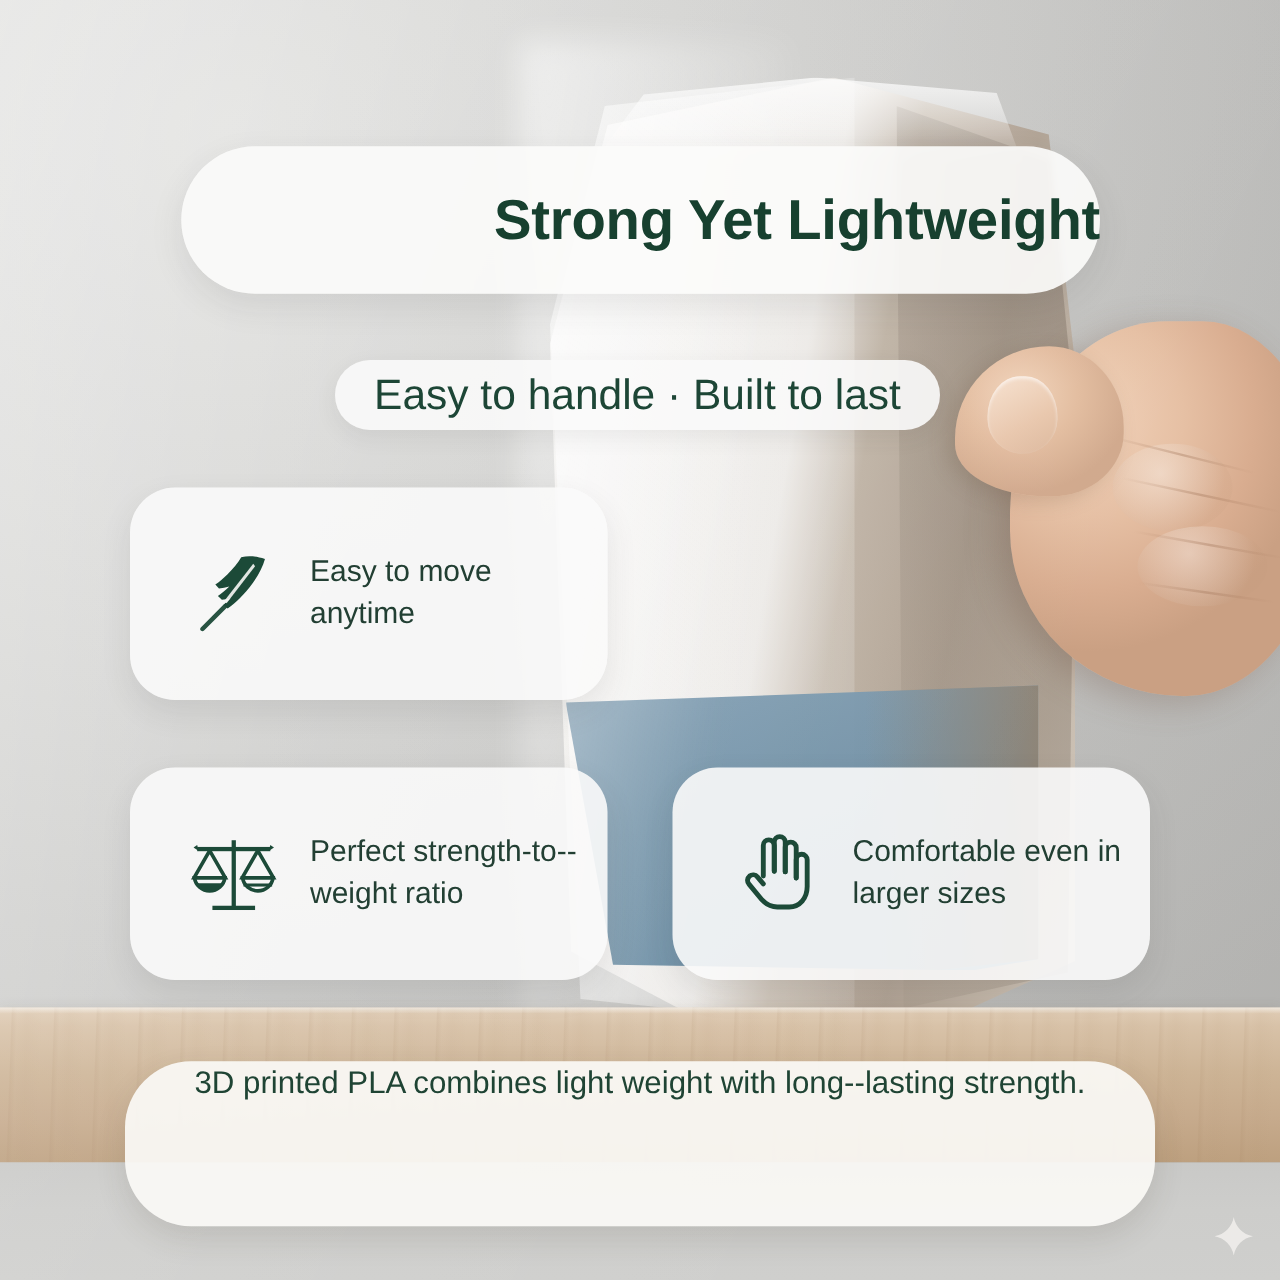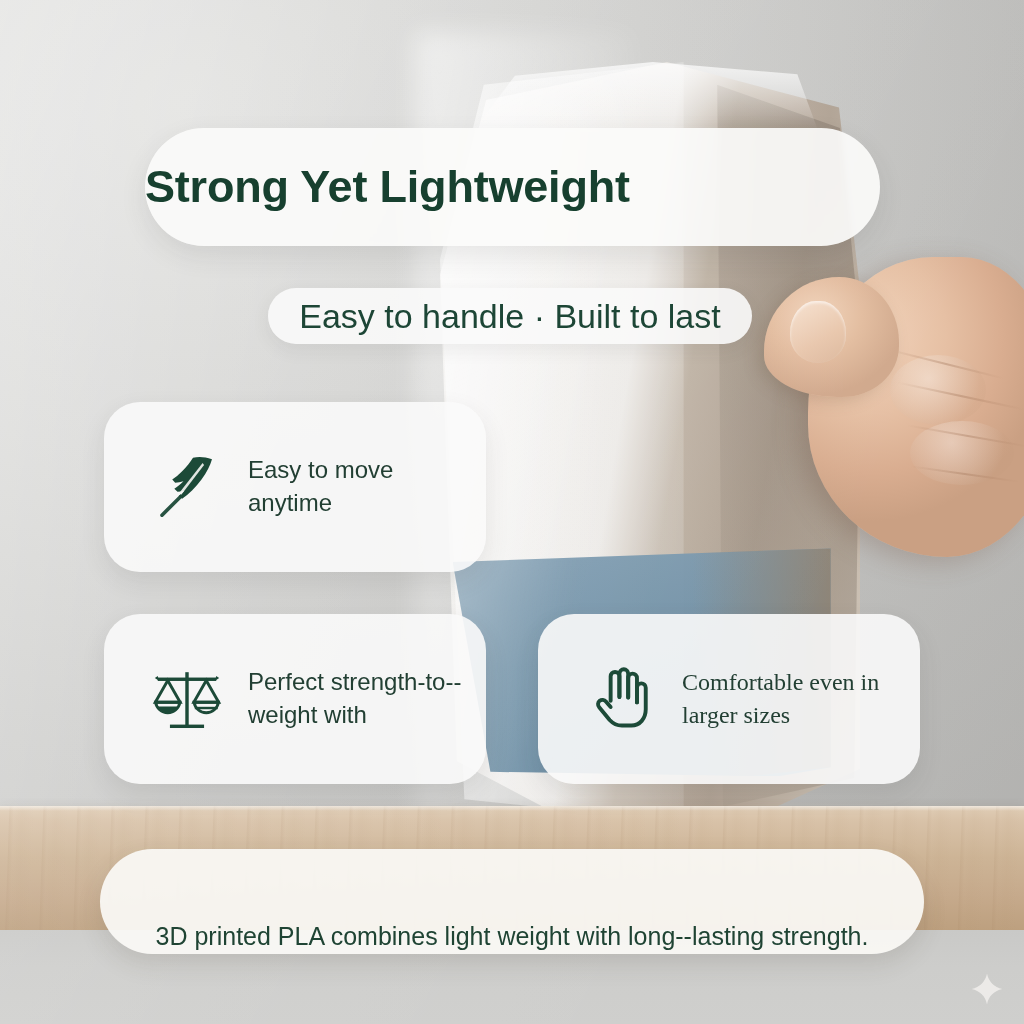--- a/index.html
+++ b/index.html
@@ -133,24 +133,24 @@
   .haze {
     position:absolute; inset:0;
     background:linear-gradient(115deg, rgba(255,255,255,0.22) 0%, rgba(255,255,255,0.06) 45%, rgba(255,255,255,0.00) 75%);
     pointer-events:none;
   }
 
   
   .overlay { position:absolute; inset:0; }
 
   .pill-title {
-    position:absolute; left:145px; top:128px; width:735px; height:118px;
+    position:absolute; left:145px; top:117px; width:735px; height:118px;
     background:rgba(251,251,250,0.92);
     border-radius:59px;
-    display:flex; align-items:center; justify-content:flex-start;
+    display:flex; align-items:center; justify-content:flex-end;
     box-shadow:0 10px 26px rgba(60,60,60,0.10);
     backdrop-filter:blur(2px);
   }
   .pill-title .t {
     font-size:45px; font-weight:bold; color:#17402f; letter-spacing:-0.2px;
     white-space:nowrap;
   }
 
   .pill-sub {
     position:absolute; left:268px; top:288px; width:484px; height:56px;
@@ -164,36 +164,36 @@
   .grid { position:absolute; left:0; top:0; width:1024px; height:1024px; }
 
   .card {
     position:absolute; width:382px; height:170px;
     background:rgba(250,250,249,0.90);
     border-radius:36px;
     display:flex; align-items:center; gap:22px;
     padding:0 20px 0 44px;
     box-shadow:0 10px 24px rgba(60,60,60,0.10);
   }
-  .card.c1 { left:104px; top:402px; }
+  .card.c1 { left:104px; top:390px; }
   .card.c2 { left:538px; top:388px; }
   .card.c3 { left:104px; top:614px; }
-  .card.c4 { left:538px; top:614px;font-family:Liberation Serif, serif; }
+  .card.c4 { left:538px; top:614px; }
 
   .card .ico { width:78px; height:78px; flex:0 0 78px; display:flex; align-items:center; justify-content:center; }
   .card .ico svg { width:100%; height:100%; display:block; }
   .card .label {
     font-size:24px; line-height:1.36; color:#223f33; max-width:215px;
   }
 
   .pill-foot {
-    position:absolute; left:100px; top:849px; width:824px; height:105px;
+    position:absolute; left:100px; top:849px; width:824px; height:132px;
     background:rgba(250,249,245,0.93);
     border-radius:53px;
-    display:flex; align-items:flex-end; justify-content:center;
+    display:flex; align-items:flex-start; justify-content:center;
     box-shadow:0 10px 24px rgba(70,60,50,0.13);
     padding:0 46px;
   }
   .pill-foot .t {
     font-size:25px; line-height:1.42; color:#1f4434; text-align:center;
   }
 
   .sparkle { position:absolute; right:20px; bottom:18px; width:34px; height:34px; opacity:.9; }
 </style>
 </head>
@@ -273,21 +273,21 @@
             <path d="M16.2 16.8L6 34.6h20.4L16.2 16.8z" fill="none" stroke="#1c4a38" stroke-width="2.4"></path>
             <path d="M6.2 34.6a10.1 10.1 0 0 0 20 0z" fill="none" stroke="#1c4a38" stroke-width="2.4"></path>
             <path d="M7.1 38.2a10.1 10.1 0 0 0 18.2 0z" fill="#1c4a38"></path>
 
             <path d="M47.8 16.8L37.6 34.6H58L47.8 16.8z" fill="none" stroke="#1c4a38" stroke-width="2.4"></path>
             <path d="M37.8 34.6a10.1 10.1 0 0 0 20 0z" fill="none" stroke="#1c4a38" stroke-width="2.4"></path>
             <rect x="38.4" y="38.4" width="18.8" height="2"></rect>
           </g>
         </svg>
       </span>
-      <span class="label">Perfect strength-to--weight with</span>
+      <span class="label">Perfect strength-to--weight ratio</span>
     </div>
 
     <div class="card c4">
       <span class="ico">
         <svg viewBox="0 0 64 64" aria-hidden="true">
           <g fill="none" stroke="#1c4a38" stroke-width="3.2" stroke-linecap="round" stroke-linejoin="round">
             <path d="M23.5 33.5V13.4a3.6 3.6 0 1 1 7.2 0v17"></path>
             <path d="M30.7 30.4V11.2a3.6 3.6 0 1 1 7.2 0v19.6"></path>
             <path d="M37.9 30.8V14.8a3.6 3.6 0 1 1 7.2 0v20"></path>
             <path d="M45.1 34.8v-12a3.6 3.6 0 1 1 7.2 0v17.6c0 7.6-4.8 13.4-11.8 13.4h-7.8c-4 0-7.2-1.6-10-4.6L14.1 38.8a3.7 3.7 0 0 1 .4-5.3 3.7 3.7 0 0 1 5.1.5l3.9 4.6"></path>

